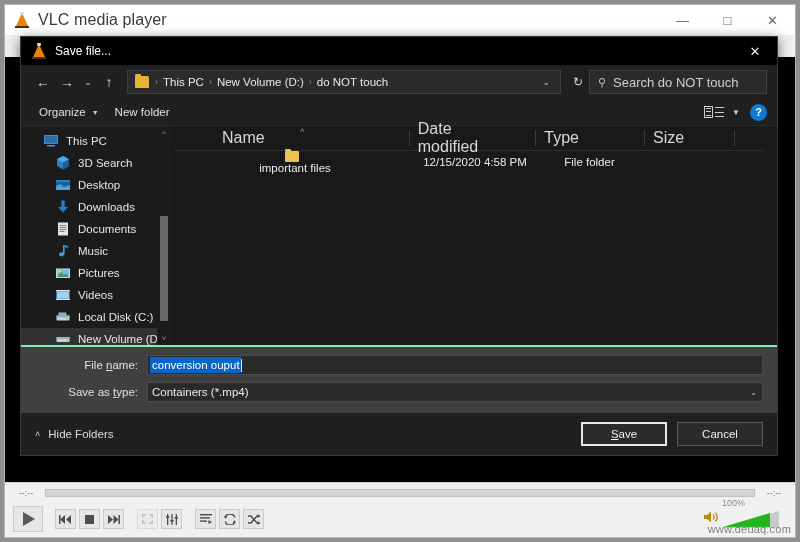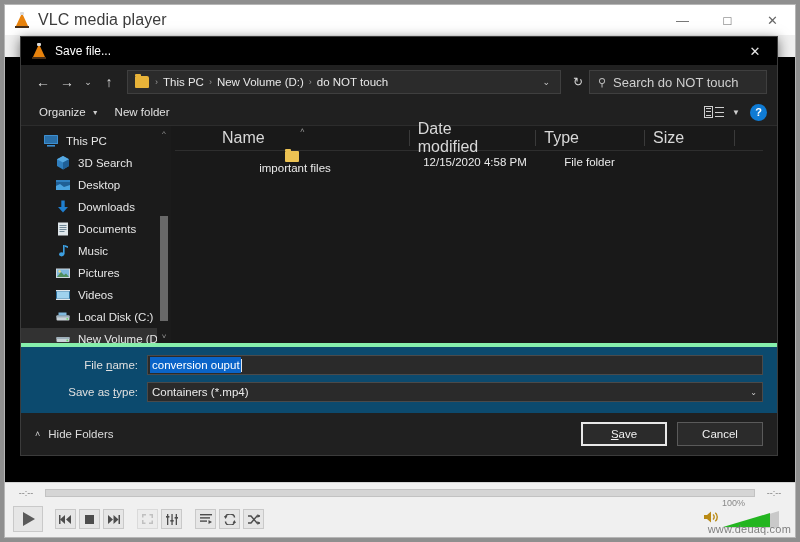--- a/index.html
+++ b/index.html
@@ -447,22 +447,22 @@
   }
   .list-scroll-edge {
     width: 14px;
     background: #191919;
     flex: 0 0 auto;
   }
 
   
   .dlg-form {
     flex: 0 0 auto;
-    background: #0c4a6e;
-    border-top: 4px solid #86efac;
+    background: #404040;
+    border-top: 2px solid #86efac;
     padding: 8px 14px 4px 14px;
   }
   .form-row {
     display: flex;
     align-items: center;
     margin-bottom: 7px;
   }
   .form-label {
     width: 112px;
     text-align: right;

